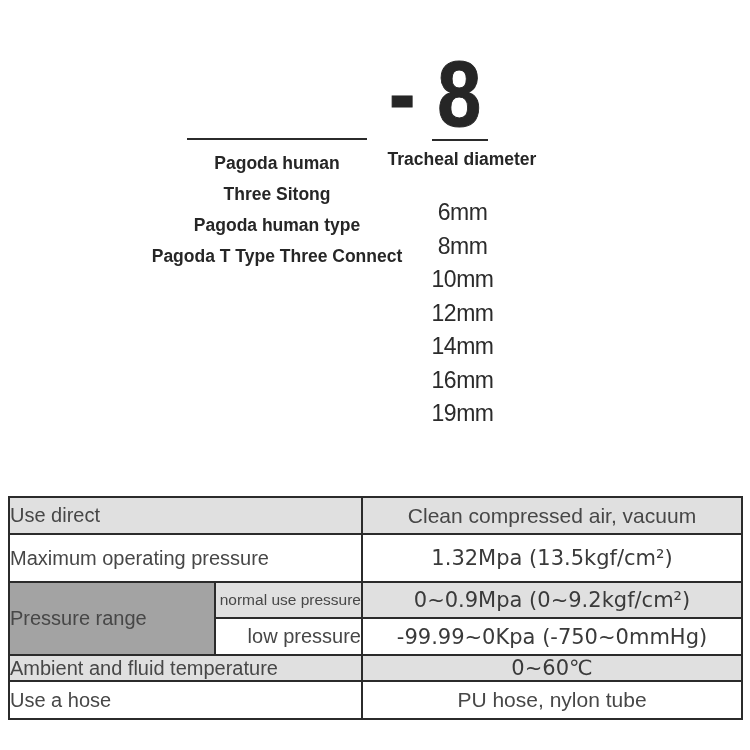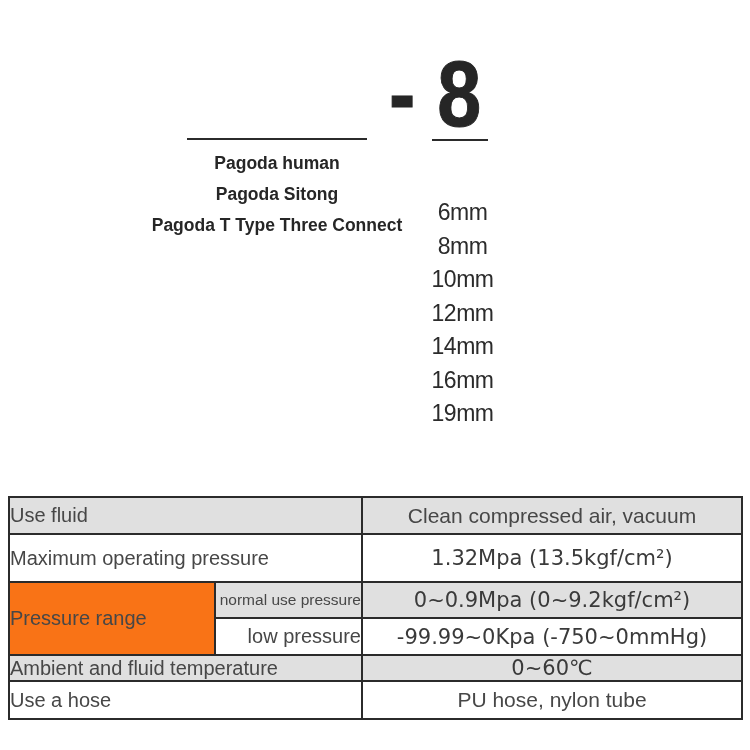--- a/index.html
+++ b/index.html
@@ -36,21 +36,21 @@
     color:#2b2b2b;letter-spacing:-0.5px;
   }
   
   table.spec{
     position:absolute;left:8px;top:496px;width:733px;
     border-collapse:collapse;table-layout:fixed;
     color:#474747;
   }
   table.spec td{border:2px solid #2b2b2b;padding:0;vertical-align:middle;overflow:hidden;}
   .grey{background:#e0e0e0;}
-  .white{background:#f97316;}
+  .white{background:#a3a3a3;}
   td.label{text-align:left;padding-left:26px;font-size:20px;}
   td.sub{text-align:right;}
   td.sub-sm{font-size:15.5px;}
   td.sub-lg{font-size:20px;margin-left:16px;}
   td.val{text-align:center;margin-left:12px;}
   td.val-lg{font-size:21px;}
   td.val-sm{font-size:21px;font-family:"DejaVu Sans",sans-serif;color:#3a3a3a;}
   tr.r1{height:37px;} tr.r2{height:48px;} tr.r3{height:36px;}
   tr.r4{height:37px;} tr.r5{height:24px;} tr.r6{height:38px;}
 </style>
@@ -59,44 +59,46 @@
 
 <div class="page">
 
   <div class="model-code">- 8</div>
 
   <div class="underline left"></div>
   <div class="underline right"></div>
 
   <div class="types">
     <div>Pagoda human</div>
-    <div>Pagoda Sitong</div>
+    <div>Three Sitong</div>
+    <div>Pagoda human type</div>
     <div>Pagoda T Type Three Connect</div>
   </div>
 
+  <div class="size-label">Tracheal diameter</div>
 
   <div class="sizes">
     <div>6mm</div>
     <div>8mm</div>
     <div>10mm</div>
     <div>12mm</div>
     <div>14mm</div>
     <div>16mm</div>
     <div>19mm</div>
   </div>
 
   <table class="spec">
     <colgroup>
       <col style="width:206px">
       <col style="width:147px">
       <col style="width:380px">
     </colgroup>
     <tbody>
       <tr class="r1 grey">
-        <td colspan="2" class="label">Use fluid</td>
+        <td colspan="2" class="label">Use direct</td>
         <td class="val val-lg">Clean compressed air, vacuum</td>
       </tr>
       <tr class="r2">
         <td colspan="2" class="label">Maximum operating pressure</td>
         <td class="val val-sm">1.32Mpa (13.5kgf/cm²)</td>
       </tr>
       <tr class="r3">
         <td rowspan="2" class="label white">Pressure range</td>
         <td class="sub sub-sm grey">normal use pressure</td>
         <td class="val val-sm grey">0~0.9Mpa (0~9.2kgf/cm²)</td>

